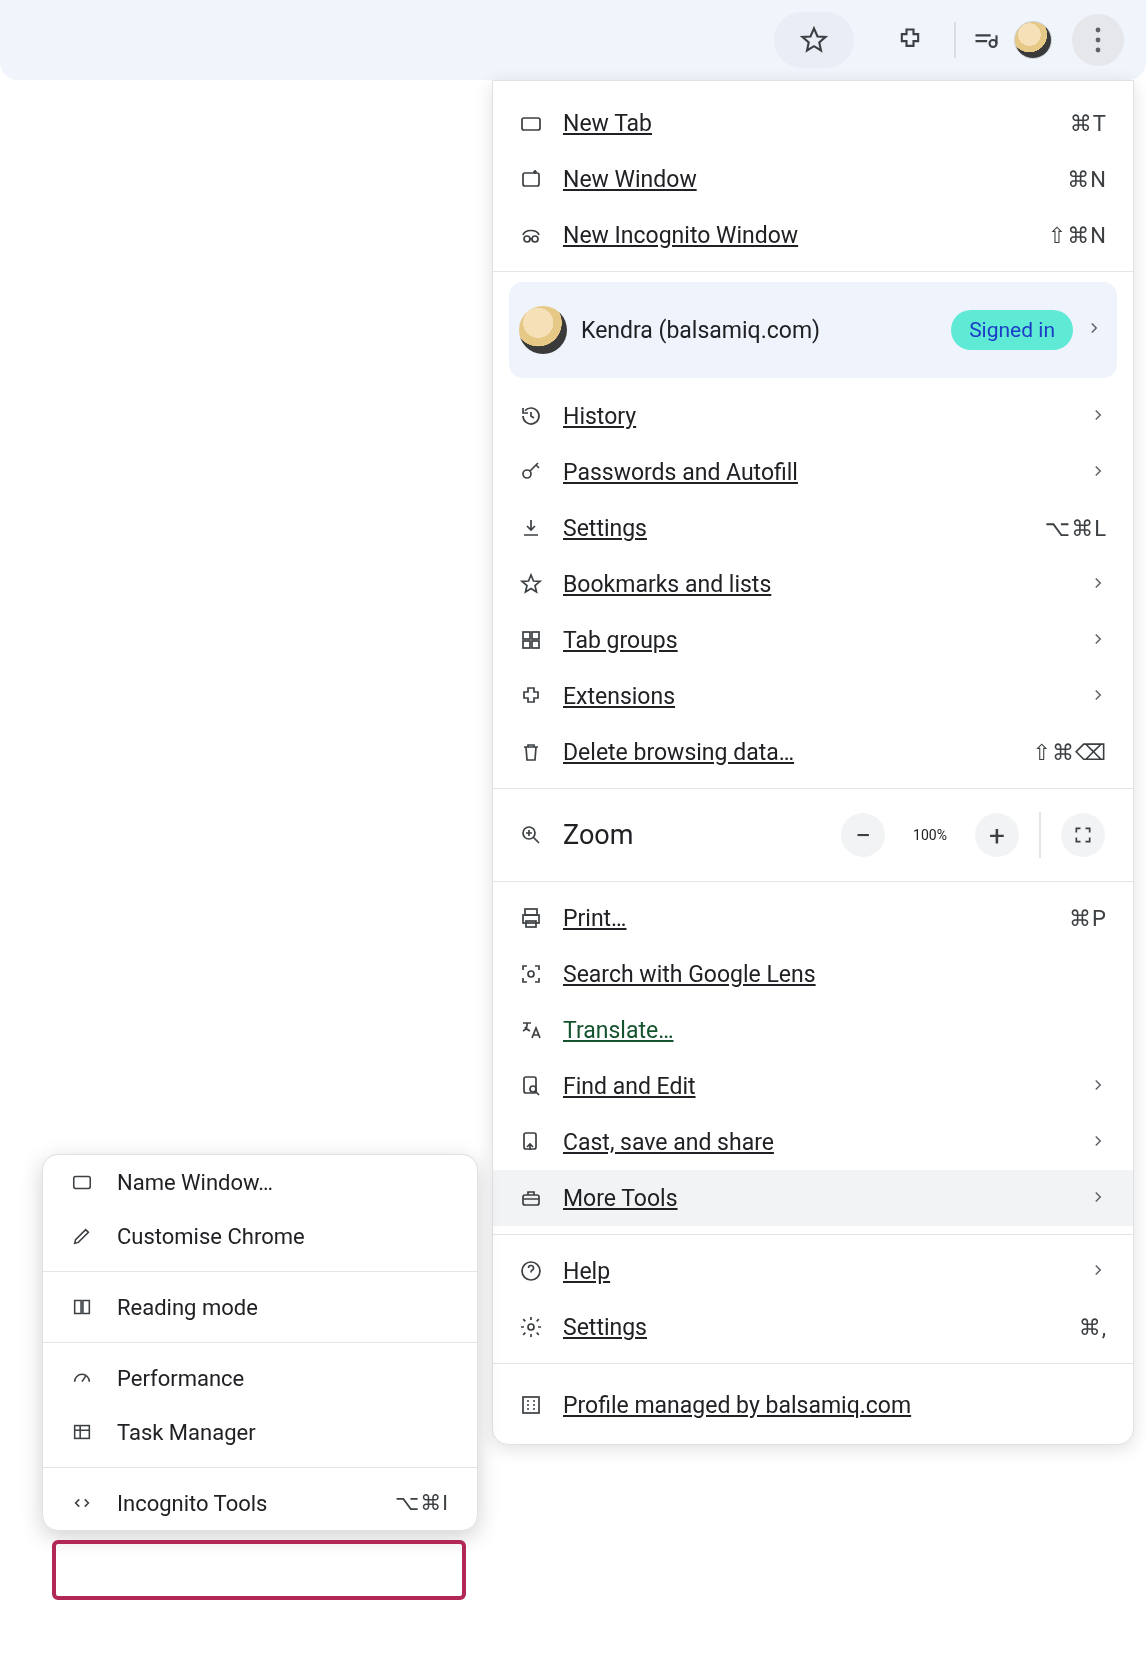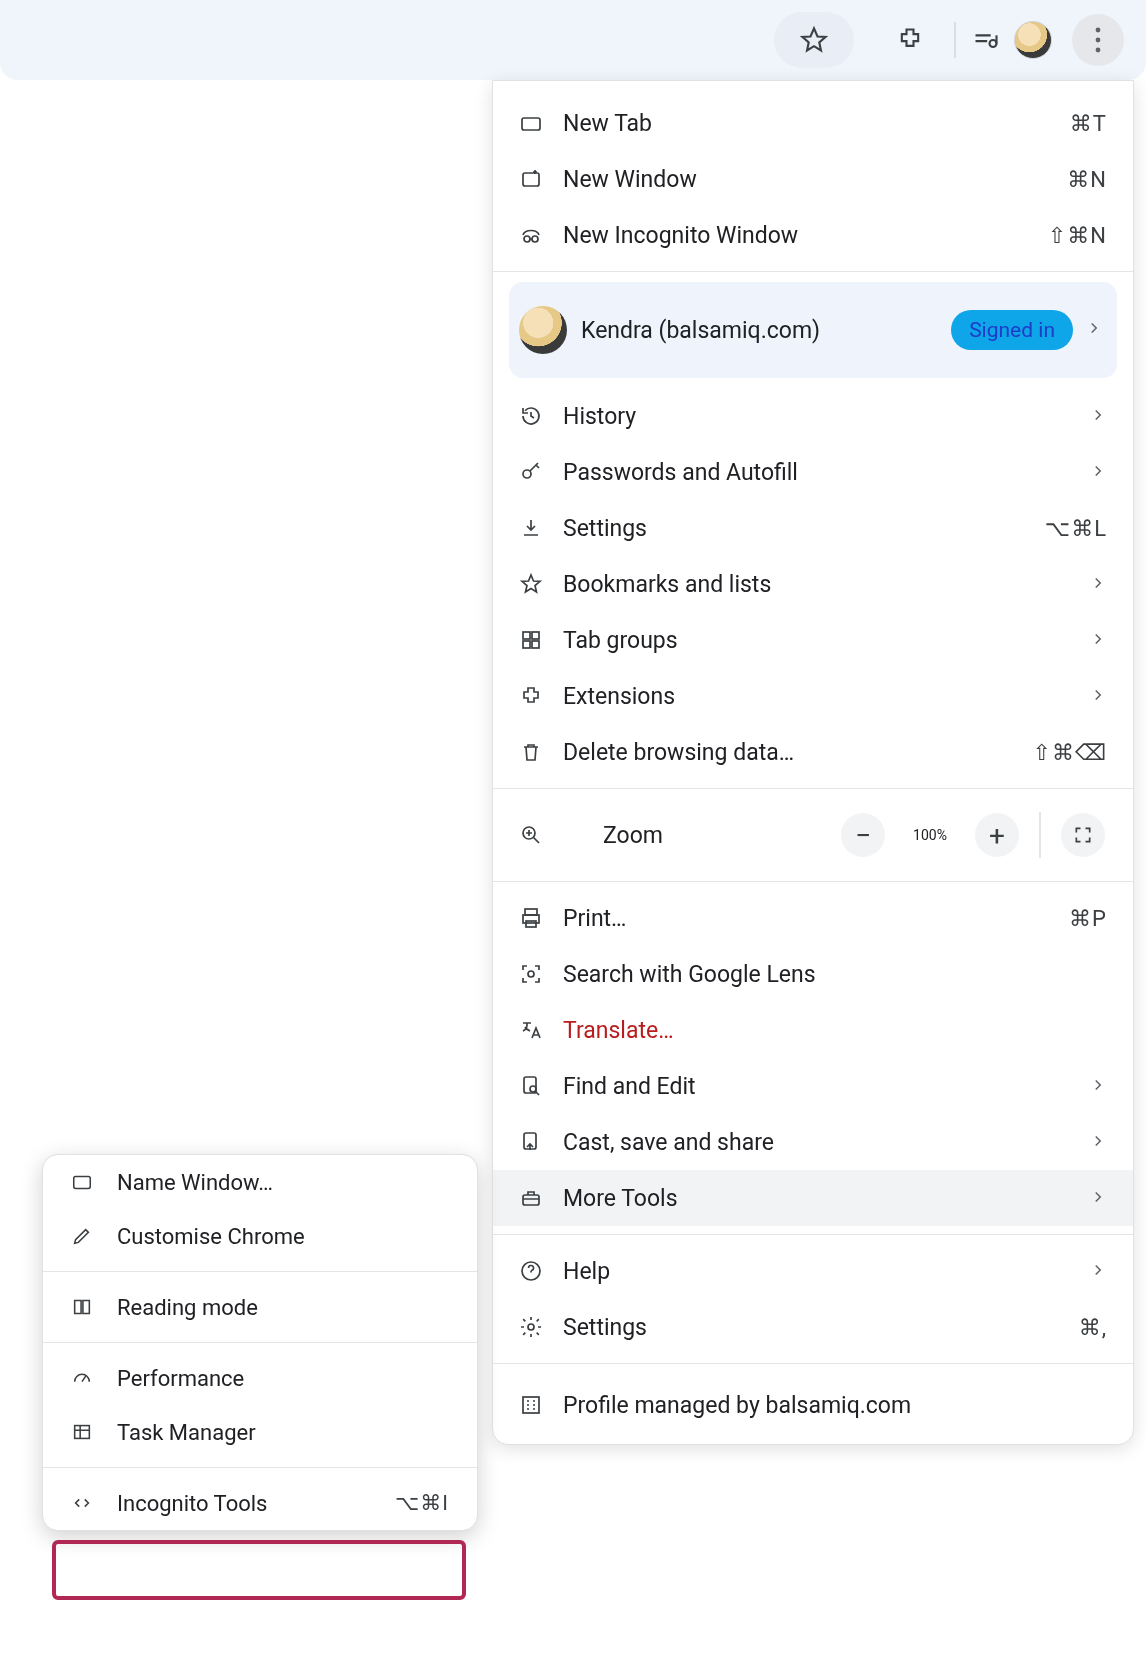--- a/index.html
+++ b/index.html
@@ -72,59 +72,59 @@
     font-size: 23px;
     color: #202124;
     position: relative;
     cursor: default;
   }
   .m-row .icon {
     width: 44px;
     display:flex; align-items:center;
   }
   .m-row .icon svg { width:24px; height:24px; stroke:#3c4043; fill:none; stroke-width:1.7; }
-  .m-row .label { flex: 1; }
+  .m-row .label { flex: 1; text-decoration: underline; }
   .m-row .shortcut { color:#3c4043; font-size:22px; letter-spacing:1px;}
   .m-row .chev svg { width:18px; height:18px; stroke:#5f6368; stroke-width:2; fill:none;}
-  .m-row.disabled .label { color:#b91c1c; }
+  .m-row.disabled .label { color:#14532d; }
   .m-row.hover { background:#f1f3f4;justify-content:space-between; }
   .m-divider {
     height:1px; background:#e3e5e8; margin: 8px 0;
   }
   .profile-row {
     margin: 10px 16px;
     height: 96px;
     background:#eef3fc;
     border-radius: 14px;
     display:flex; align-items:center;
     padding: 0 14px 0 10px;
   }
   .profile-row .avatar2 {
     width:48px; height:48px; border-radius:50%;
     background: radial-gradient(circle at 40% 35%, #f5e0b8 0 35%, #e6c887 36% 55%, #3a3a3a 56%);
     margin-right: 14px;
   }
   .profile-row .pname { flex:1; font-size:23px; }
   .profile-row .badge {
-    background:#0ea5e9;
+    background:#5eead4;
     color:#1d3cc7;
     font-size:21px;
     padding: 8px 18px;
     border-radius: 22px;
     margin-right: 12px;
   }
   .profile-row .chev svg { width:18px; height:18px; stroke:#5f6368; stroke-width:2; fill:none;}
   .zoom-row {
     display:flex; align-items:center;
     height: 76px;
     padding: 0 22px 0 26px;
   }
   .zoom-row .icon { width:44px; display:flex; align-items:center;}
   .zoom-row .icon svg { width:24px; height:24px; stroke:#3c4043; fill:none; stroke-width:1.7; }
-  .zoom-row .label { flex:1; font-size:23px;margin-left:40px; }
+  .zoom-row .label { flex:1; font-size:27px; }
   .zoom-row .zbtn {
     width:44px; height:44px; border-radius:50%; background:#f1f3f4;
     display:flex; align-items:center; justify-content:center;
     font-size:28px; color:#3c4043; margin: 0 6px;
   }
   .zoom-row .zval { width:78px; text-align:center; font-size:14px; }
   .zoom-row .zsep { width:2px; height:46px; background:#e3e5e8; margin:0 14px;}
   .sub-menu {
     position: absolute;
     left: 42px;

